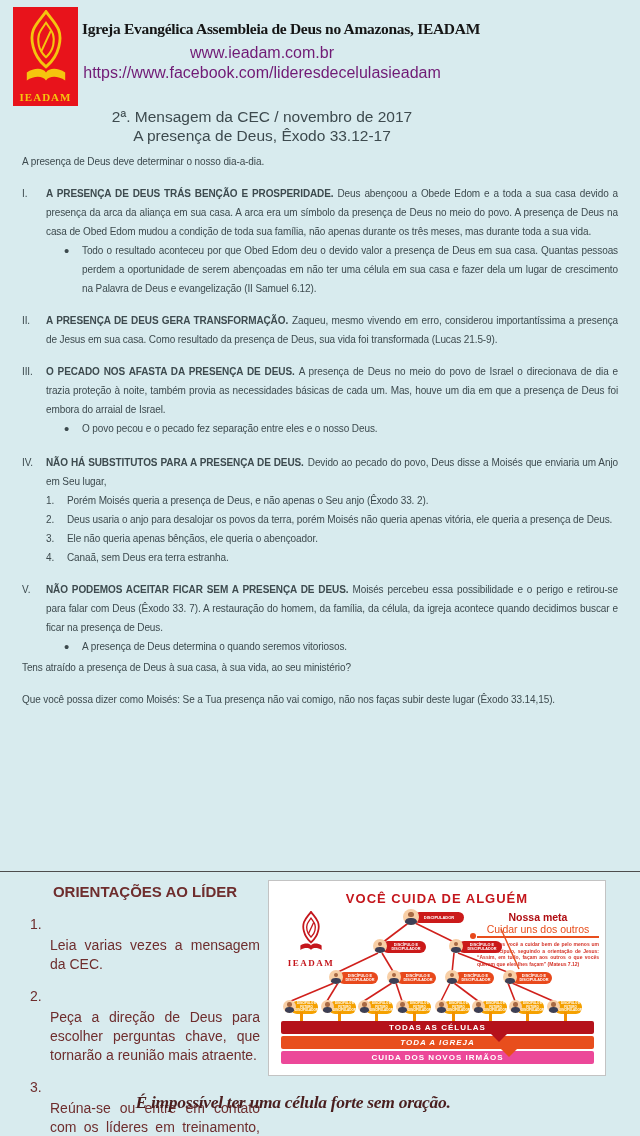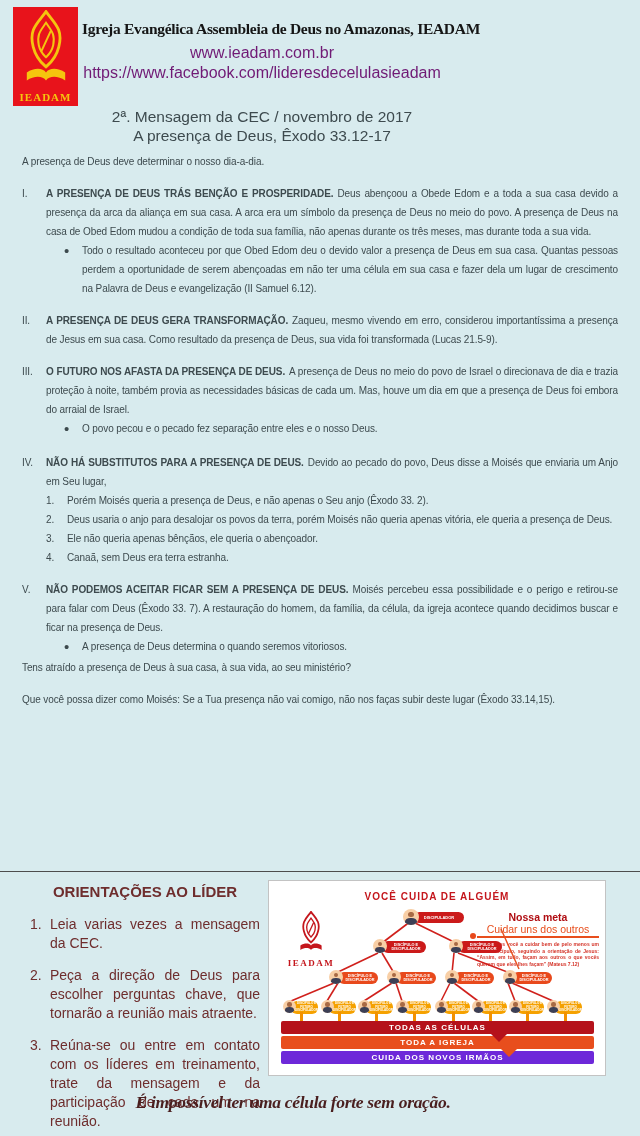--- a/index.html
+++ b/index.html
@@ -39,27 +39,27 @@
   .closing{margin-top:13px;margin-bottom:0;}
 
   
   .divider{position:absolute;left:0;top:871px;width:640px;height:1px;background:#4d4d4d;}
 
   
   .guide{position:absolute;left:30px;top:882px;width:230px;color:#6e2d2d;font-size:14px;line-height:19px;}
   .guide-title{text-align:center;font-weight:bold;font-size:15px;margin-bottom:14px;}
   .gitem{display:flex;margin-bottom:13px;}
   .gitem .gnum{flex:0 0 20px;}
-  .gitem .gtext{flex:1;text-align:justify;}
+  .gitem .gtext{flex:1;text-align:justify;margin-top:21px;}
 
   
   .card{position:absolute;left:268px;top:880px;width:338px;height:196px;background:#ffffff;
         border:1px solid #c3c3c3;box-sizing:border-box;}
   .card-title{position:absolute;left:0;top:10px;width:100%;text-align:center;
-        font-weight:bold;font-size:10px;letter-spacing:1px;color:#c4161c;}
+        font-weight:bold;font-size:13px;letter-spacing:1px;color:#c4161c;}
   .card-logo{position:absolute;left:16px;top:30px;width:52px;text-align:center;}
   .card-logo .logo-text{font-family:"Liberation Serif",serif;font-weight:bold;color:#c4161c;
         font-size:9px;letter-spacing:1.5px;display:block;margin-top:1px;}
   .goal{position:absolute;right:6px;top:30px;width:122px;}
   .goal-title{text-align:center;font-weight:bold;font-size:10.5px;color:#b00d12;}
   .goal-sub{position:relative;text-align:center;font-size:10.5px;color:#e84e1d;
         border-bottom:2px solid #e84e1d;padding-bottom:1px;}
   .goal-dot{position:absolute;left:-7px;bottom:-3px;width:6px;height:6px;border-radius:50%;
         background:#e8491c;}
   .goal-text{margin-top:3px;font-size:5px;line-height:6.5px;color:#d4352a;text-align:justify;
@@ -85,22 +85,22 @@
   .n4 .person{width:13px;height:13px;}
   .n4 .pill{left:8px;top:1px;width:27px;height:13px;border-radius:6px;background:#f5a100;
         font-size:3px;line-height:3.4px;padding:0 2px 0 6px;}
 
   .stem{position:absolute;width:3px;height:9px;top:131px;background:#f29100;}
 
   .banner{position:absolute;left:12px;width:313px;height:13px;border-radius:2px;color:#fff;
         font-weight:bold;font-size:8px;letter-spacing:1px;display:flex;align-items:center;
         justify-content:center;}
   .banner1{top:140px;background:#b5121b;z-index:3;}
-  .banner2{top:155px;background:#e84e1d;z-index:2;}
-  .banner3{top:170px;background:#6d28d9;z-index:1;}
+  .banner2{top:155px;background:#e84e1d;z-index:2;font-style:italic;}
+  .banner3{top:170px;background:#ec4899;z-index:1;}
   .chev{position:absolute;width:0;height:0;border-left:9px solid transparent;
         border-right:9px solid transparent;}
   .chev1{left:221px;top:152px;border-top:9px solid #b5121b;z-index:3;}
   .chev2{left:231px;top:167px;border-top:9px solid #e84e1d;z-index:2;}
 
   
   .footer{position:absolute;left:0;top:1092px;width:586px;text-align:center;color:#4a1f1f;
         font-family:"Liberation Serif",serif;font-style:italic;font-weight:bold;font-size:17.5px;
         letter-spacing:-0.3px;}
 </style>
@@ -146,21 +146,21 @@
       <span class="snum">II.</span>
       <div class="stext">
         <b>A PRESENÇA DE DEUS GERA TRANSFORMAÇÃO.</b><span>Zaqueu, mesmo vivendo em erro, considerou importantíssima a presença de Jesus em sua casa. Como resultado da presença de Deus, sua vida foi transformada (Lucas 21.5-9).</span>
       </div>
     </div>
     <div class="gap"></div>
 
     <div class="sect">
       <span class="snum">III.</span>
       <div class="stext">
-        <b>O FUTURO NOS AFASTA DA PRESENÇA DE DEUS.</b><span>A presença de Deus no meio do povo de Israel o direcionava de dia e trazia proteção à noite, também provia as necessidades básicas de cada um. Mas, houve um dia em que a presença de Deus foi embora do arraial de Israel.</span>
+        <b>O PECADO NOS AFASTA DA PRESENÇA DE DEUS.</b><span>A presença de Deus no meio do povo de Israel o direcionava de dia e trazia proteção à noite, também provia as necessidades básicas de cada um. Mas, houve um dia em que a presença de Deus foi embora do arraial de Israel.</span>
       </div>
     </div>
     <div class="bullet">
       <span class="bmark"></span>
       <div class="btext">O povo pecou e o pecado fez separação entre eles e o nosso Deus.</div>
     </div>
     <div class="gap"></div>
 
     <div class="sect">
       <span class="snum">IV.</span>

